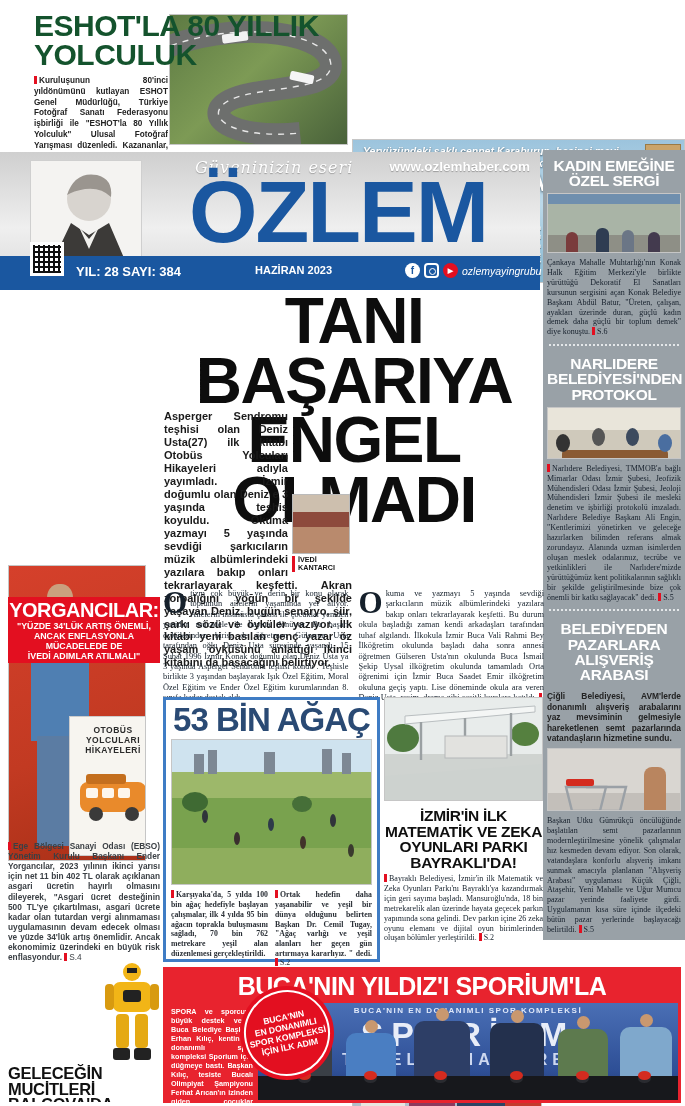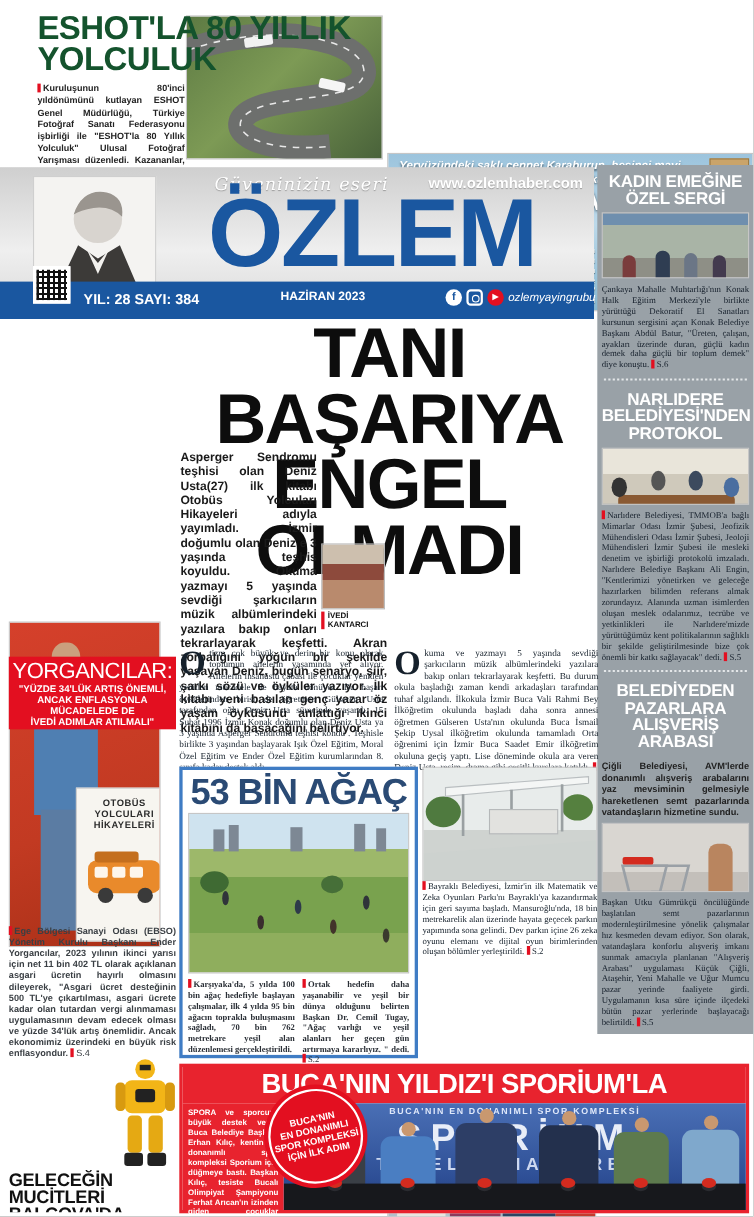--- a/index.html
+++ b/index.html
@@ -80,21 +80,21 @@
   .mp .b{width:100%;height:calc(100% - 16px);border-radius:12px 12px 0 0}
   .bk{position:absolute;width:12px;height:17px;background:#fdfdfd;border:2px solid #c43b2e}
 
   
   #cols{left:163px;top:589px;width:381px;display:flex;gap:10px}
   .col{width:186px;font-family:"Liberation Serif",serif;font-size:8.4px;line-height:1.24;color:#15202b}
   .dc{float:left;font-family:"Liberation Serif",serif;font-weight:900;font-size:31px;line-height:.78;padding:2px 3px 0 0}
 
   
   #ybox{left:8px;top:597px;width:152px;height:66px;background:#e30f20;color:#fff;text-align:center;padding-top:3px}
-  #ybox-h{font-size:20px;font-weight:400;letter-spacing:-.5px;line-height:1}
+  #ybox-h{font-size:20px;font-weight:700;letter-spacing:-.5px;line-height:1}
   #ybox-s{font-size:8.8px;font-weight:900;line-height:1.15;margin-top:1px}
   #ybody{left:8px;top:841px;width:152px;font-size:8.3px;font-weight:bold;line-height:1.22;color:#3a3f44}
 
   
   #gel{left:8px;top:960px;width:155px;height:142px;overflow:hidden}
   #gel-h{font-size:16.5px;font-weight:900;line-height:.95;letter-spacing:-.3px;color:#111;width:100px}
   #gel-robot{float:right;width:62px;height:104px;margin:0 0 2px 3px;shape-outside:inset(0)}
 
   
   #iklim{left:163px;top:697px;width:217px;height:265px;border:3px solid #3f7cc4;background:#fff;padding:4px 5px}
@@ -358,20 +358,24 @@
         <ellipse cx="18" cy="40" rx="16" ry="14" fill="#4f7a3f"></ellipse>
         <ellipse cx="140" cy="36" rx="14" ry="12" fill="#55803f"></ellipse>
         <polygon points="20,18 150,8 150,14 20,26" fill="#f4f6f5" stroke="#b9bec0" stroke-width="1"></polygon>
         <line x1="36" y1="24" x2="36" y2="62" stroke="#9aa0a2" stroke-width="2.4"></line>
         <line x1="80" y1="20" x2="80" y2="60" stroke="#9aa0a2" stroke-width="2.4"></line>
         <line x1="126" y1="15" x2="126" y2="58" stroke="#9aa0a2" stroke-width="2.4"></line>
         <rect x="60" y="38" width="62" height="22" fill="#e2e2df" stroke="#b5b8b9"></rect>
         <polygon points="0,102 157,102 157,66 0,78" fill="#cdd2cf"></polygon>
       </svg>
     </div>
+    <h3 class="pre" id="mat-h">İZMİR'İN İLK
+MATEMATİK VE ZEKA
+OYUNLARI PARKI
+BAYRAKLI'DA!</h3>
     <p class="jus" id="mat-b"><span class="tick"></span><span>Bayraklı Belediyesi, İzmir'in ilk Matematik ve Zeka Oyunları Parkı'nı Bayraklı'ya kazandırmak için geri sayıma başladı. Mansuroğlu'nda, 18 bin metrekarelik alan üzerinde hayata geçecek parkın yapımında sona gelindi. Dev parkın içine 26 zeka oyunu elemanı ve dijital oyun birimlerinden oluşan bölümler yerleştirildi.</span> <span class="tick"></span><b class="pref">S.2</b></p>
   </div>
 
   <div class="abs" id="buca">
     <div class="hd" id="bu-head">BUCA'NIN YILDIZ'I SPORİUM'LA PARLAYACAK</div>
     <div id="bu-row">
       <div class="jus" id="bu-side"><span>SPORA ve sporcuya büyük destek veren Buca Belediye Başkanı Erhan Kılıç, kentin en donanımlı spor kompleksi Sporium için düğmeye bastı. Başkan Kılıç, tesiste Bucalı Olimpiyat Şampiyonu Ferhat Arıcan'ın izinden giden çocuklar yetiştirmeyi hedeflediklerini söyledi.</span> </div>
       <div id="bu-ph">
         <div id="bu-kick">BUCA'NIN EN DONANIMLI SPOR KOMPLEKSİ</div>
         <div id="bu-title">SPORİUM</div>

